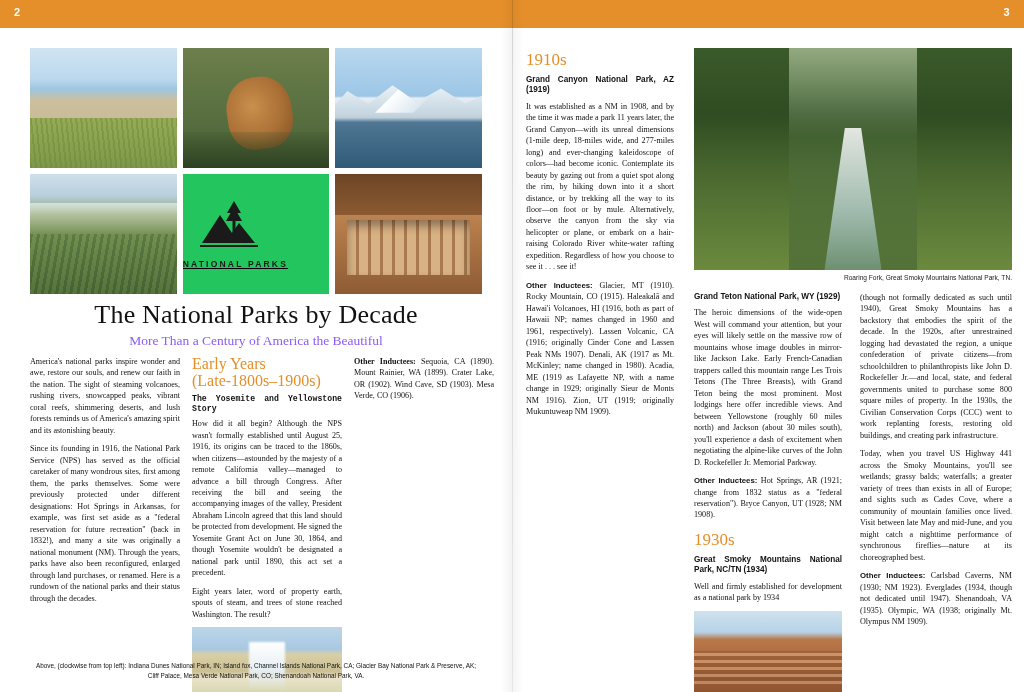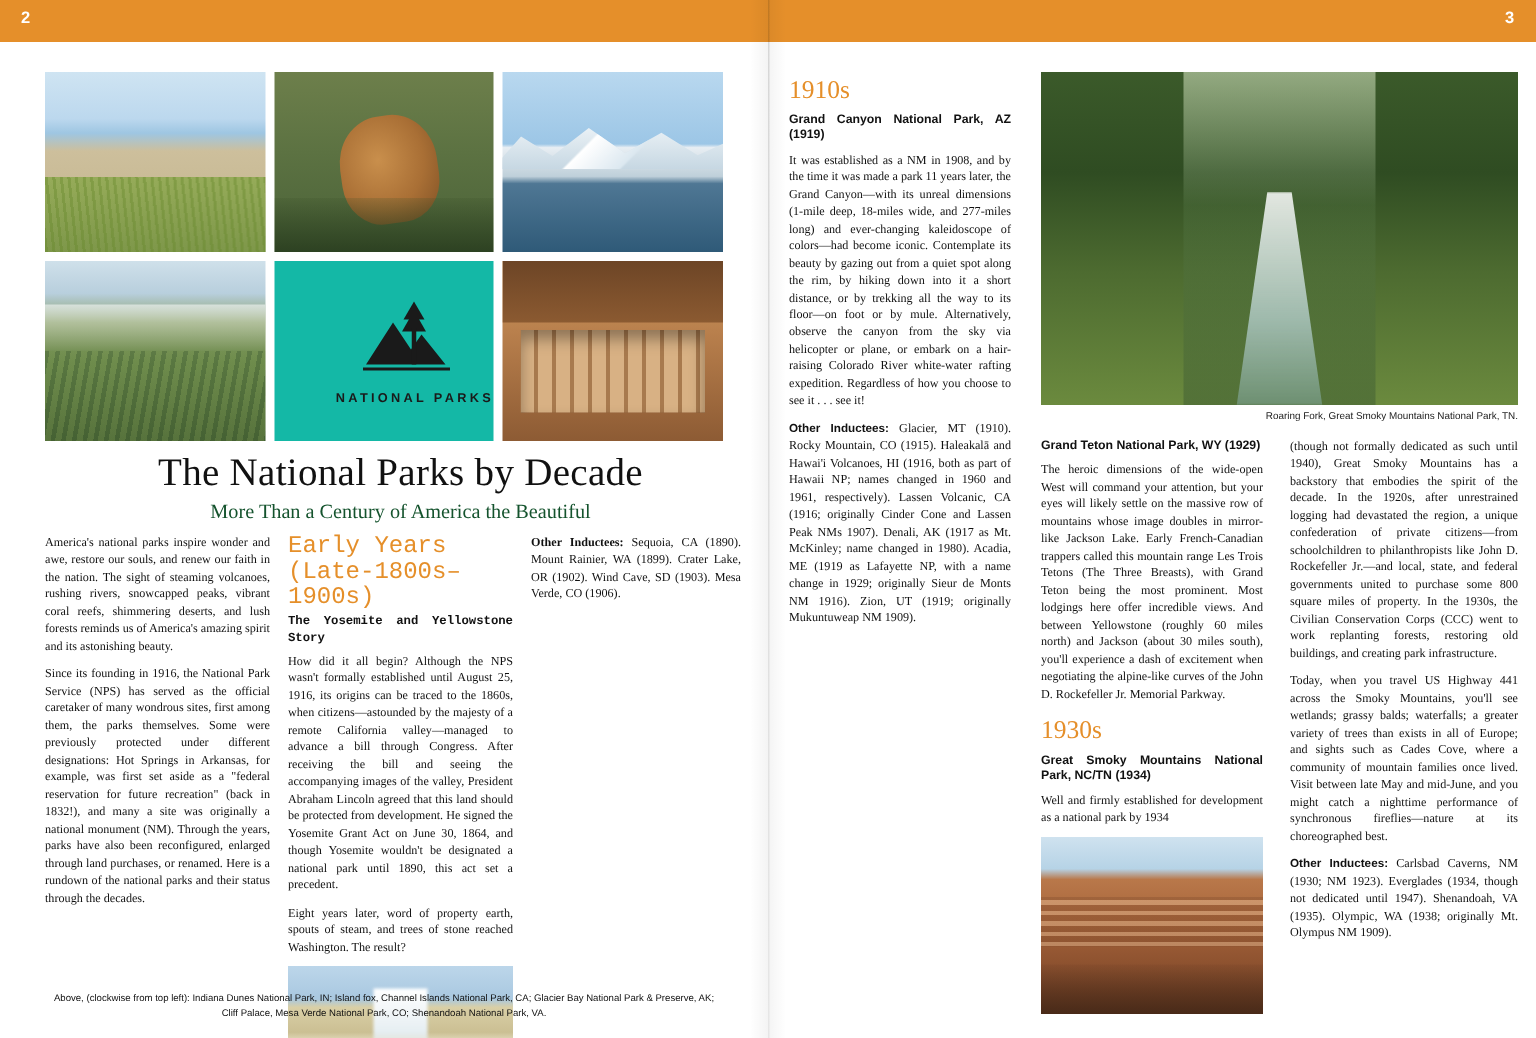--- a/index.html
+++ b/index.html
@@ -87,40 +87,40 @@
     content:""; position:absolute; left:8%; top:38%; width:84%; height:46%;
     background:repeating-linear-gradient(90deg,#d8b184 0 9px,#a87a4e 9px 12px);
     box-shadow:inset 0 6px 10px rgba(0,0,0,.35);
   }
   .ph-cliff:after{
     content:""; position:absolute; left:0; right:0; top:0; height:34%;
     background:linear-gradient(#6d4526,#8b5a31);
   }
 
   .logo-cell {
-    background:#14b8a6; display:flex; align-items:center; justify-content:flex-end;
+    background:#22c55e; display:flex; align-items:center; justify-content:flex-start;text-decoration:underline;
   }
   .logo-wrap { text-align:center; }
   .logo-label {
     font-family:"Liberation Sans", sans-serif; font-size:8.5px; letter-spacing:2.2px;
     font-weight:bold; color:#1a1a1a; margin-top:4px;
   }
 
-  .title-block { position:absolute; left:41px; top:300px; width:452px; text-align:center; }
+  .title-block { position:absolute; left:30px; top:300px; width:452px; text-align:center; }
   .main-title { font-size:26px; color:#111; margin:0; font-weight:normal; letter-spacing:.2px; }
-  .subtitle { font-size:13.5px; color:#14532d; margin-top:3px; }
+  .subtitle { font-size:13.5px; color:#8b5cf6; margin-top:3px; }
 
   .left-cols {
     position:absolute; left:30px; top:356px; width:452px; height:272px;
     display:grid; grid-template-columns:150px 150px 140px; gap:12px;
   }
   .col { font-size:8.1px; line-height:1.42; color:#111; text-align:justify; }
   .col p { margin:0 0 7px 0; }
   .era-head {
-    font-family:Liberation Mono, monospace; color:#e58f2a; font-size:16px; line-height:1.05;
+    font-family:Liberation Serif, serif; color:#e58f2a; font-size:16px; line-height:1.05;
     margin:0 0 4px 0;
   }
   .sub-head {
     font-family:Liberation Mono, monospace; font-weight:bold; font-size:8.2px;
     line-height:1.25; margin:0 0 4px 0; color:#111;
   }
   .cap-photo {
     width:100%; height:92px; margin-top:4px;
     background:linear-gradient(#bcd6ea 0%, #a9c8e0 24%, #d9cfa6 30%, #cbbf93 48%, #e9e2c8 56%, #b8c38f 100%);
     position:relative; overflow:hidden;
@@ -272,20 +272,24 @@
         <span>Glacier, MT (1910). Rocky Mountain, CO (1915). Haleakalā and Hawai'i Volcanoes, HI (1916, both as part of Hawaii NP; names changed in 1960 and 1961, respectively). Lassen Volcanic, CA (1916; originally Cinder Cone and Lassen Peak NMs 1907). Denali, AK (1917 as Mt. McKinley; name changed in 1980). Acadia, ME (1919 as Lafayette NP, with a name change in 1929; originally Sieur de Monts NM 1916). Zion, UT (1919; originally Mukuntuweap NM 1909).</span>
       </p>
     </div>
 
     <div class="photo-forest"></div>
     <div class="cap-forest">Roaring Fork, Great Smoky Mountains National Park, TN.</div>
 
     <div class="col-20 body-col">
       <div class="park-head">Grand Teton National Park, WY (1929)</div>
       <p>The heroic dimensions of the wide-open West will command your attention, but your eyes will likely settle on the massive row of mountains whose image doubles in mirror-like Jackson Lake. Early French-Canadian trappers called this mountain range Les Trois Tetons (The Three Breasts), with Grand Teton being the most prominent. Most lodgings here offer incredible views. And between Yellowstone (roughly 60 miles north) and Jackson (about 30 miles south), you'll experience a dash of excitement when negotiating the alpine-like curves of the John D. Rockefeller Jr. Memorial Parkway.</p>
+      <p class="inductees">
+        <b>Other Inductees:</b>
+        <span>Hot Springs, AR (1921; change from 1832 status as a "federal reservation"). Bryce Canyon, UT (1928; NM 1908).</span>
+      </p>
       <div class="decade-head">1930s</div>
       <div class="park-head">Great Smoky Mountains National Park, NC/TN (1934)</div>
       <p>Well and firmly established for development as a national park by 1934</p>
       <div class="canyon-photo"></div>
 
     </div>
 
     <div class="col-right body-col">
       <p>(though not formally dedicated as such until 1940), Great Smoky Mountains has a backstory that embodies the spirit of the decade. In the 1920s, after unrestrained logging had devastated the region, a unique confederation of private citizens—from schoolchildren to philanthropists like John D. Rockefeller Jr.—and local, state, and federal governments united to purchase some 800 square miles of property. In the 1930s, the Civilian Conservation Corps (CCC) went to work replanting forests, restoring old buildings, and creating park infrastructure.</p>
       <p>Today, when you travel US Highway 441 across the Smoky Mountains, you'll see wetlands; grassy balds; waterfalls; a greater variety of trees than exists in all of Europe; and sights such as Cades Cove, where a community of mountain families once lived. Visit between late May and mid-June, and you might catch a nighttime performance of synchronous fireflies—nature at its choreographed best.</p>

